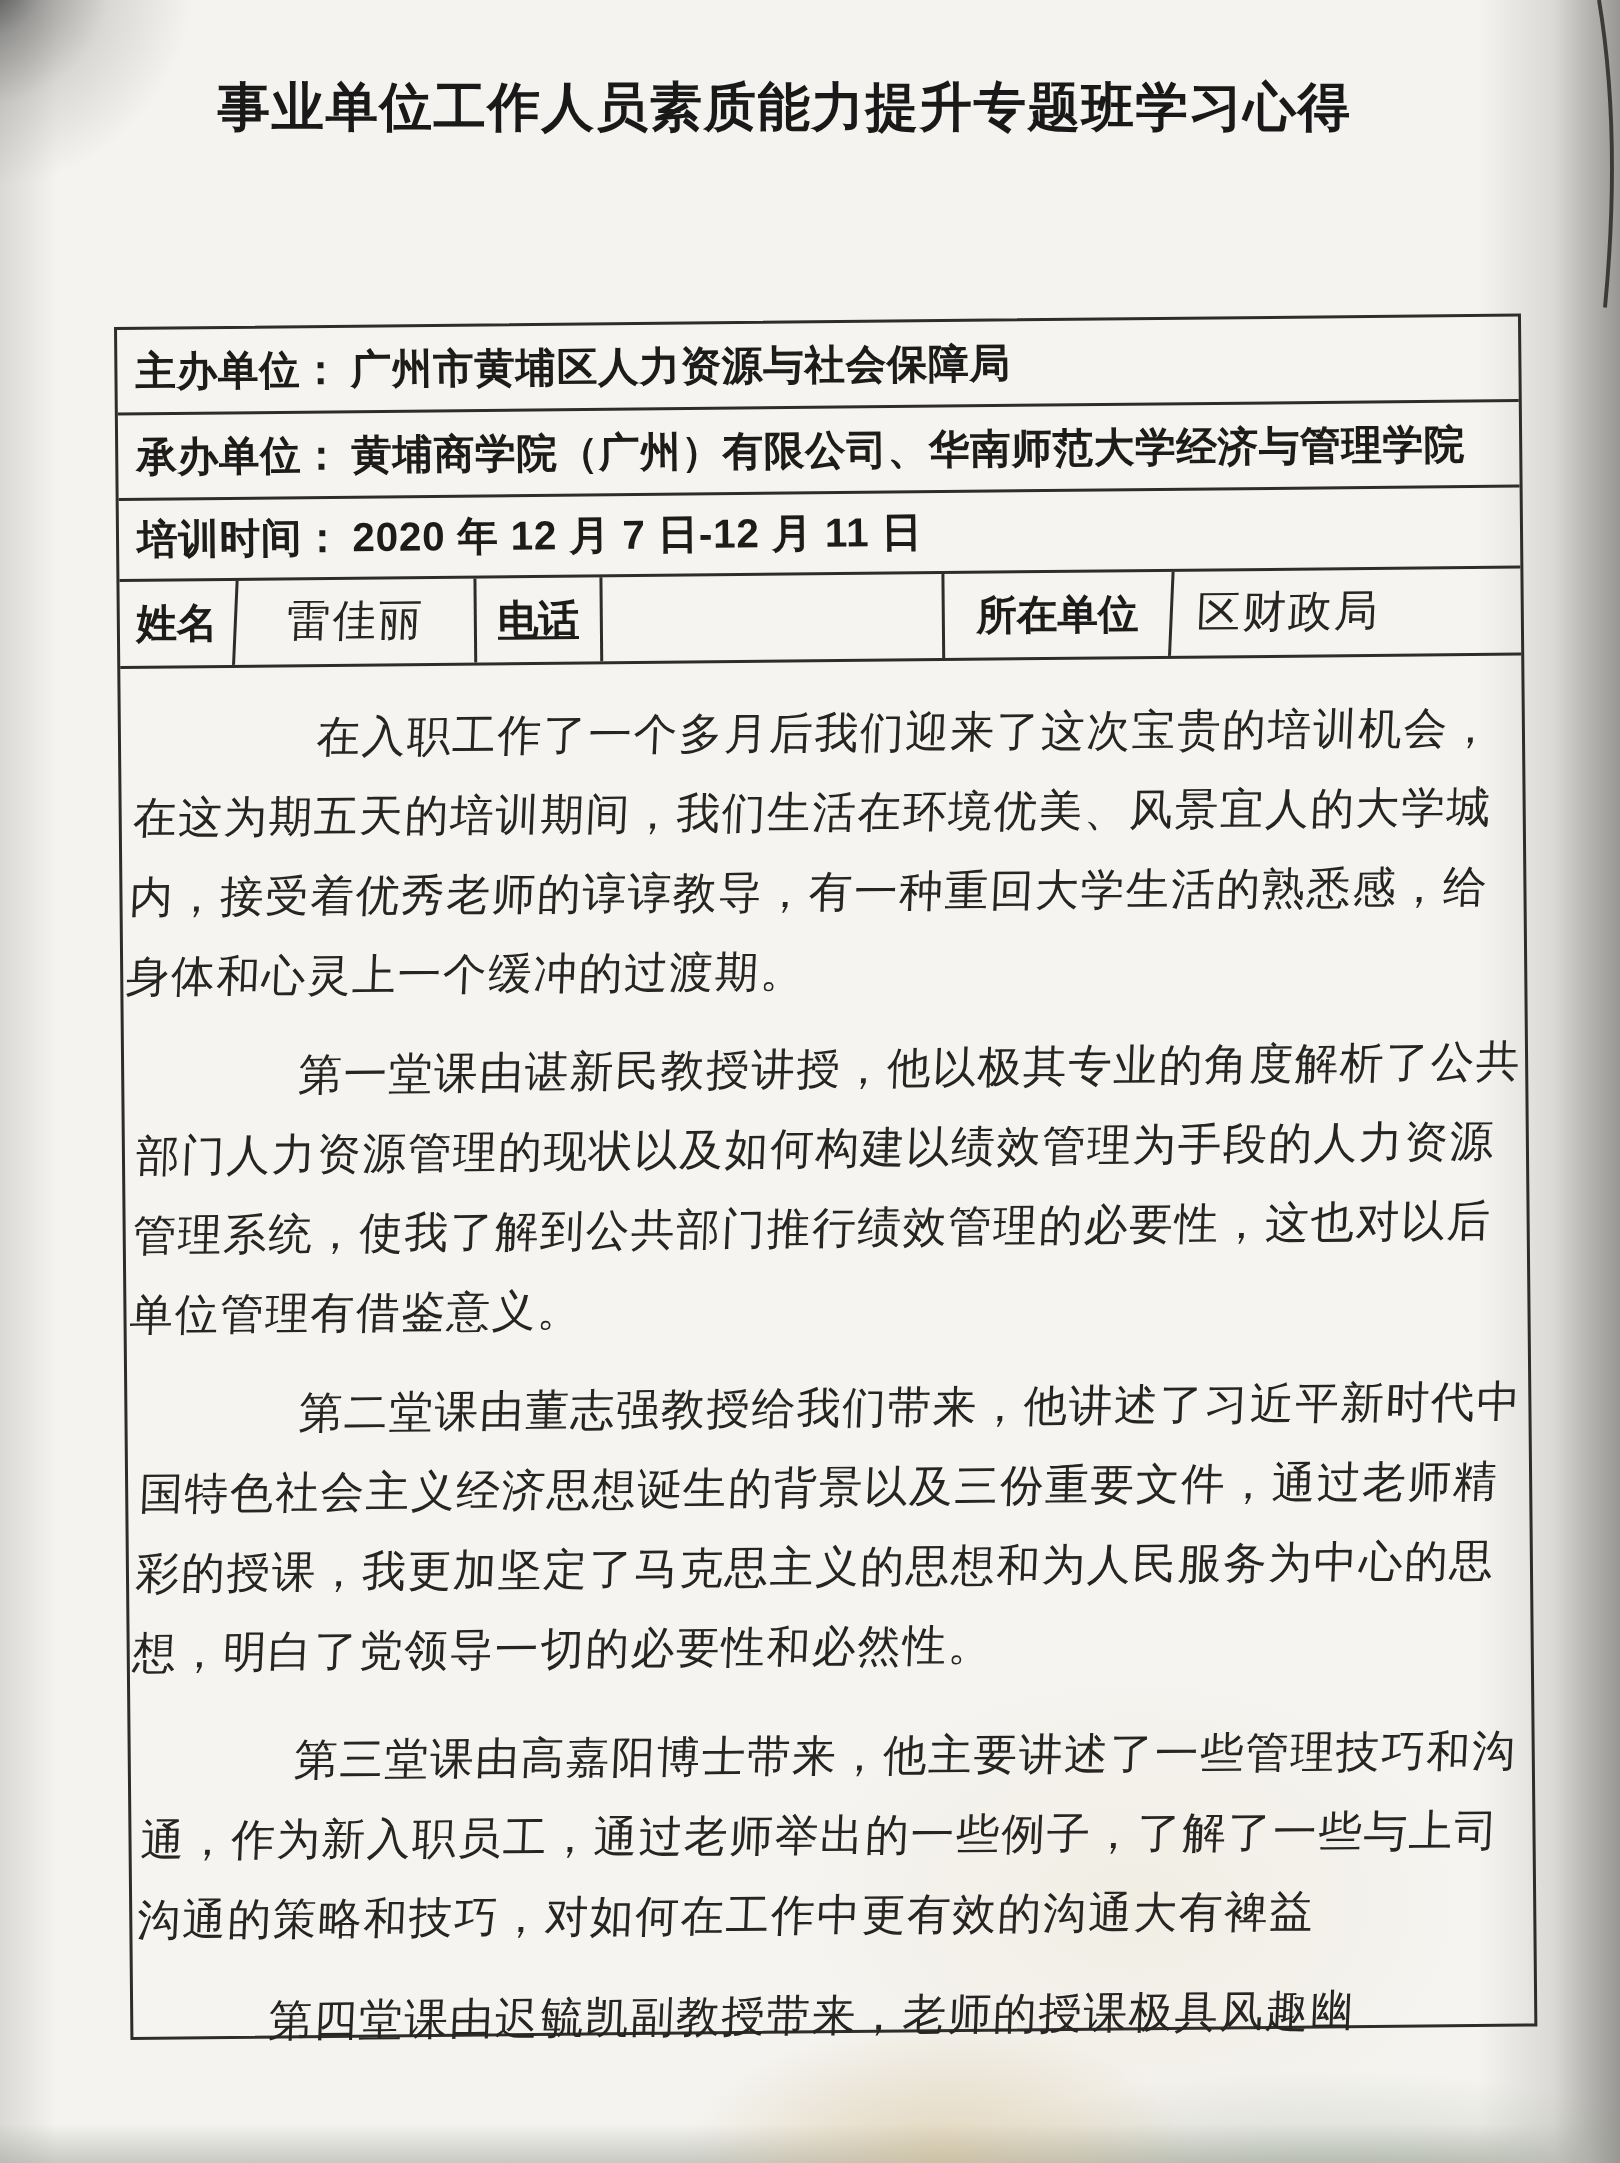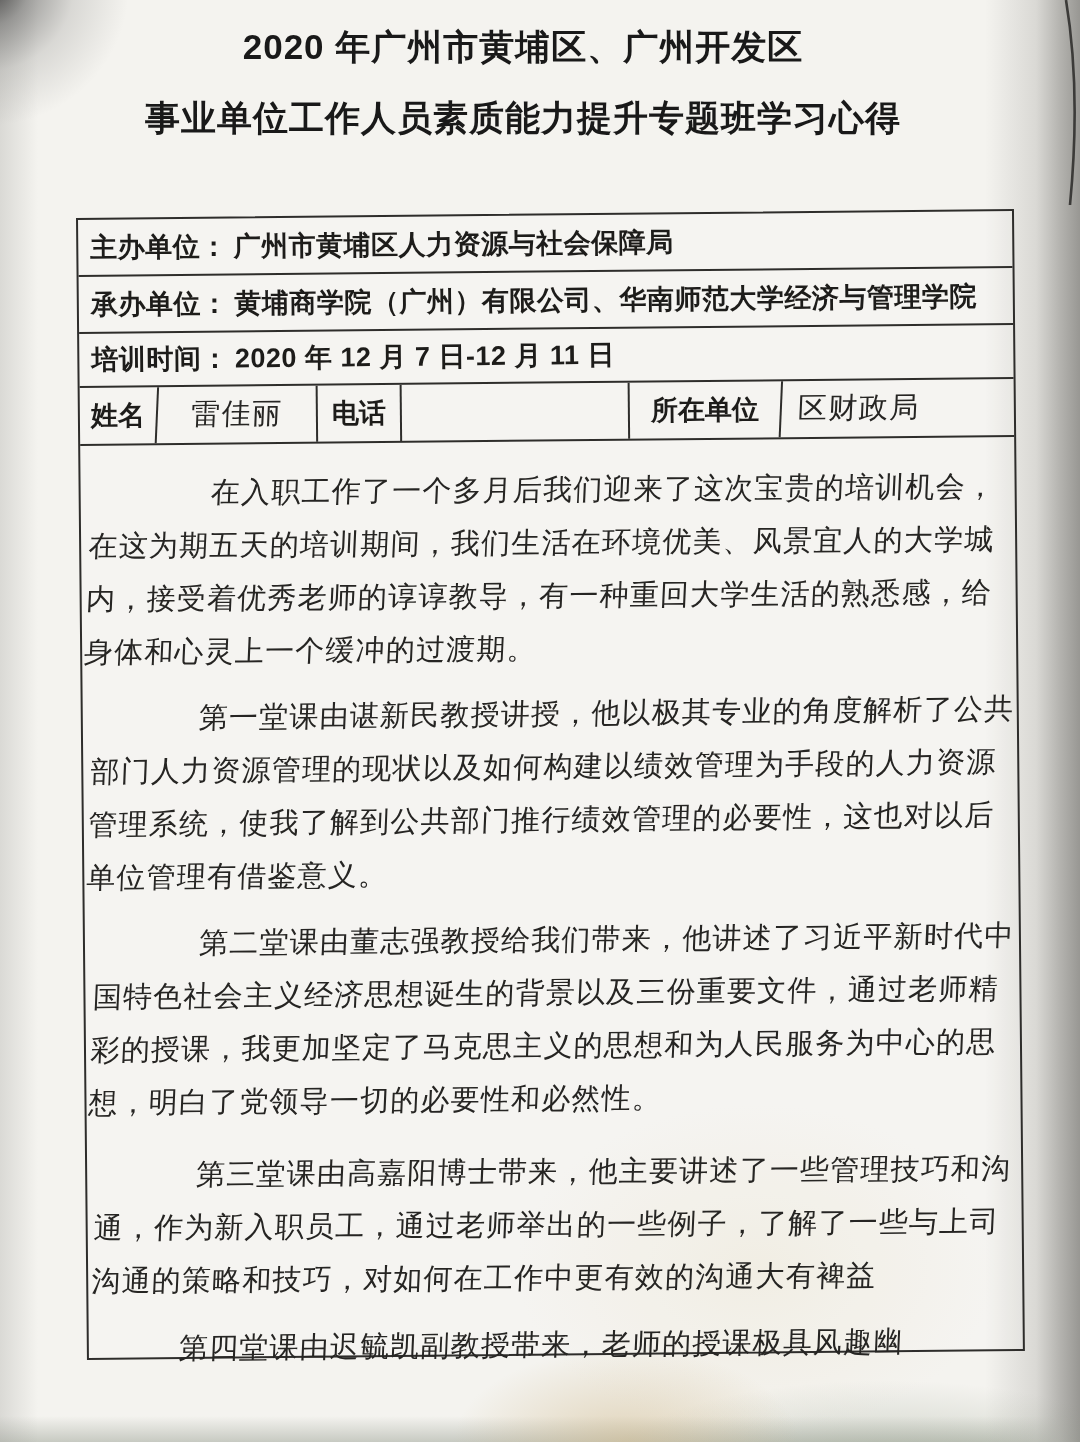--- a/index.html
+++ b/index.html
@@ -44,21 +44,21 @@
   }
   .trow{border-bottom:2px solid #2e2d2b;}
   .trow.simple{height:55px;display:flex;align-items:center;padding-left:12px;font-size:27px;font-weight:700;letter-spacing:.5px;}
   .trow.simple .val{margin-left:6px;font-weight:700;}
   .trow.r3{height:52px;}
   .prow{display:flex;height:56px;border-bottom:2px solid #2e2d2b;font-size:27px;font-weight:700;}
   .pcell{display:flex;align-items:center;justify-content:center;height:100%;box-sizing:border-box;}
   .pcell + .pcell{border-left:2px solid #2e2d2b;}
   .c-name-lbl{width:76px;}
   .c-name-val{width:160px;}
-  .c-phone-lbl{width:84px;}
+  .c-phone-lbl{width:84px;text-decoration:underline;}
   .c-phone-val{width:228px;}
   .c-unit-lbl{width:152px;}
   .c-unit-val{flex:1;justify-content:flex-start;padding-left:16px;}
   
   .hw{
     font-family:"DejaVu Sans","Liberation Sans",sans-serif;
     font-weight:400;color:#262523;
     transform:skewX(-3deg);
     letter-spacing:1.5px;
   }
@@ -78,21 +78,20 @@
 </head>
 <body>
 
 <div class="photo">
 
   <svg class="corner-curl" viewBox="0 0 46 210">
     <path d="M 32 0 Q 47 90 36 205" fill="none" stroke="#3c3b39" stroke-width="2.6"></path>
   </svg>
 
   <div class="doc-title">
-    <div class="t1">2020 年广州市黄埔区、广州开发区</div>
     <div class="t2">事业单位工作人员素质能力提升专题班学习心得</div>
   </div>
 
   <div class="form-table">
 
     <div class="trow simple">
       <span class="lbl">主办单位：</span>
       <span class="val">广州市黄埔区人力资源与社会保障局</span>
     </div>
 

